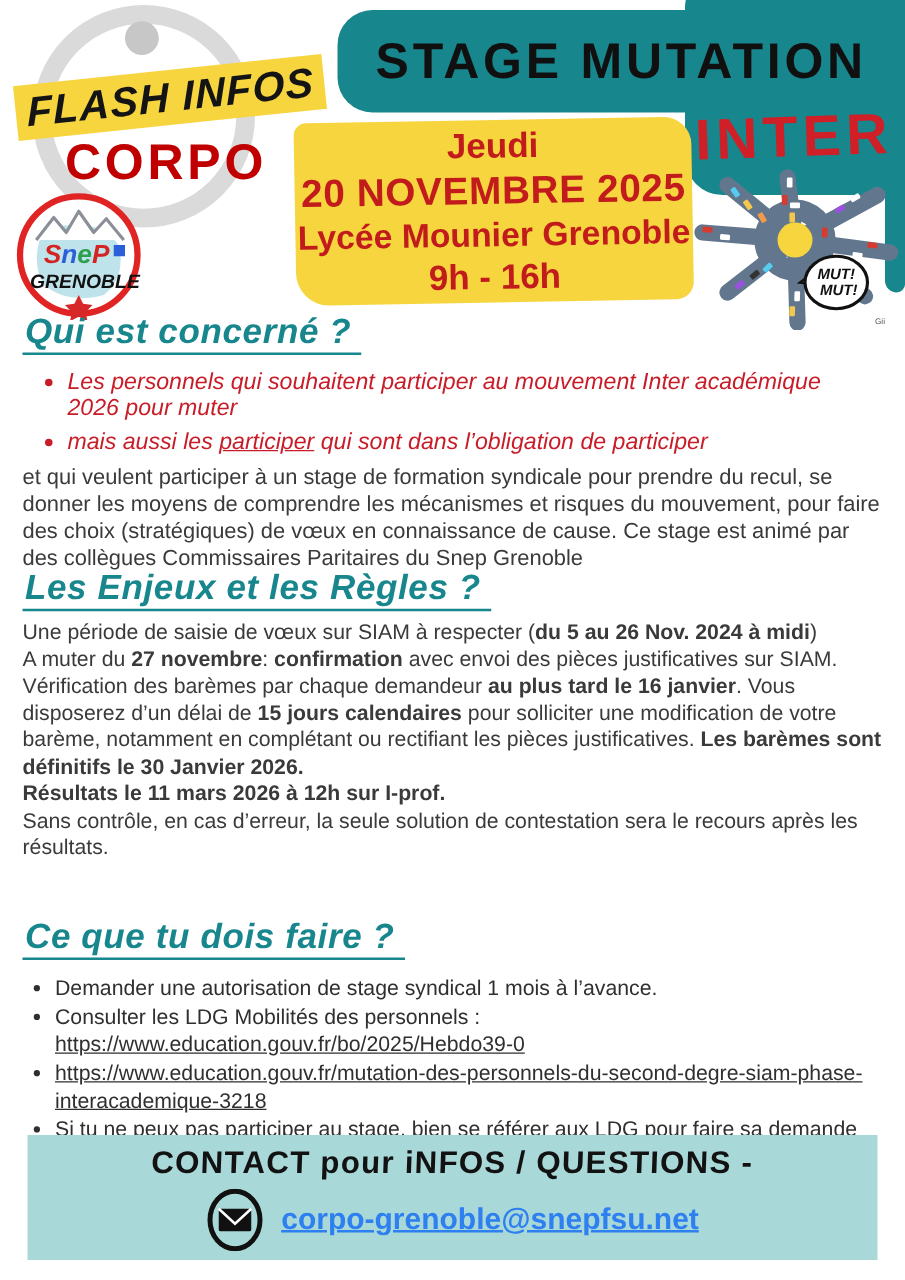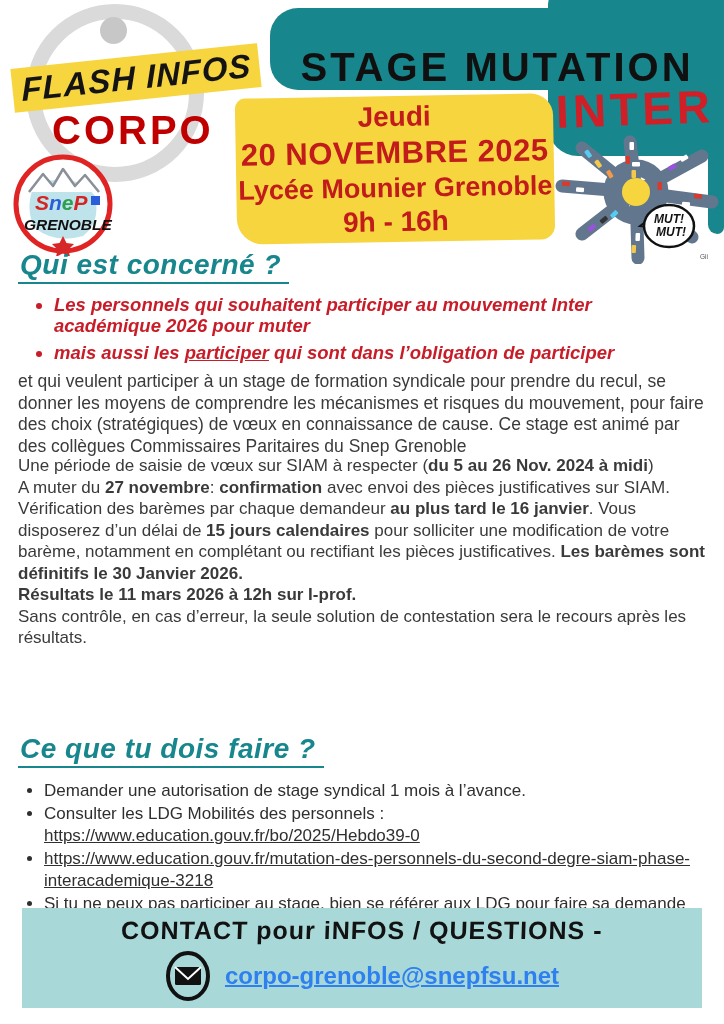--- a/index.html
+++ b/index.html
@@ -25,21 +25,21 @@
     letter-spacing:1px;white-space:nowrap;transform:skewX(-4deg);}
   .corpo{position:absolute;left:52px;top:108px;width:150px;text-align:center;
     font-size:40px;font-weight:700;color:var(--redDark);letter-spacing:3px;}
   .snep-logo{position:absolute;left:11px;top:152px;width:104px;height:104px;}
   .title-box-b{position:absolute;left:548px;top:-24px;width:200px;height:180px;
     background:var(--teal);border-radius:30px;}
   .teal-sliver{position:absolute;left:708px;top:150px;width:16px;height:84px;
     background:var(--teal);border-radius:0 0 10px 14px;}
   .title-box-a{position:absolute;left:270px;top:8px;width:454px;height:82px;
     background:var(--teal);border-radius:28px 0 0 28px;
-    display:flex;align-items:flex-end;justify-content:center;}
+    display:flex;align-items:center;justify-content:center;}
   .title-box-a span{font-size:40px;font-weight:900;color:#101010;letter-spacing:3px;white-space:nowrap;}
   .inter{position:absolute;left:552px;top:82px;width:166px;text-align:center;
     font-size:46px;font-weight:900;color:#d01f26;letter-spacing:4px;transform:rotate(-2deg);}
   .event-card{position:absolute;left:236px;top:96px;width:318px;height:146px;
     background:var(--yellow);border-radius:10px 22px 14px 26px;transform:rotate(-1deg);
     display:flex;flex-direction:column;align-items:center;justify-content:center;
     color:#c21b1b;font-weight:900;text-align:center;z-index:1;}
   .event-day{font-size:28px;line-height:34px;}
   .event-date{font-size:31px;line-height:37px;letter-spacing:.5px;}
   .event-place{font-size:27px;line-height:34px;}
@@ -47,21 +47,21 @@
   .cartoon{position:absolute;left:552px;top:134px;width:172px;height:130px;z-index:2;}
   
   .section{position:absolute;left:18px;width:690px;}
   .sec-heading{display:inline-block;font-size:28px;line-height:30px;font-weight:900;
     font-style:italic;color:var(--teal);border-bottom:2.5px solid var(--teal);
     padding:0 8px 2px 2px;margin-bottom:6px;letter-spacing:.5px;}
   .sec-qui{top:250px;}
   .sec-enjeux{top:455px;}
   .sec-faire{top:734px;}
   .red-bullets{margin:4px 0 8px 0;padding-left:36px;color:var(--redBright);
-    font-weight:700;font-style:italic;font-size:18.5px;line-height:21px;width:676px;}
+    font-weight:400;font-style:italic;font-size:18.5px;line-height:21px;width:676px;}
   .red-bullets li{margin-bottom:6px;}
   .body-par{font-size:17.5px;line-height:21.5px;color:var(--body);width:688px;}
   .enjeux-par{font-size:17px;line-height:21.5px;color:var(--body);width:690px;}
   .justify{text-align:justify;}
   .black-bullets{margin:6px 0 0 0;padding-left:26px;color:#2f2f2f;
     font-size:17px;line-height:22px;width:684px;overflow-wrap:anywhere;}
   .black-bullets li{margin-bottom:1px;}
   .sb{font-weight:700;}
   .su{text-decoration:underline;}
   .sr{color:var(--redPara);}
@@ -163,20 +163,21 @@
   <div class="section sec-qui">
     <div class="sec-heading">Qui est concerné ?</div>
     <ul class="red-bullets">
         <li><span>Les personnels qui souhaitent participer au mouvement Inter académique 2026 pour muter</span></li>
         <li><span>mais aussi les </span><span class="su">participer</span><span> qui sont dans l’obligation de participer</span></li>
       </ul>
     <p class="body-par">et qui veulent participer à un stage de formation syndicale pour prendre du recul, se donner les moyens de comprendre les mécanismes et risques du mouvement, pour faire des choix (stratégiques) de vœux en connaissance de cause. Ce stage est animé par des collègues Commissaires Paritaires du Snep Grenoble</p>
   </div>
 
   <div class="section sec-enjeux">
+    <div class="sec-heading">Les Enjeux et les Règles ?</div>
     <div>
         <p class="enjeux-par"><span>Une période de saisie de vœux sur SIAM à respecter (</span><span class="sb">du 5 au 26 Nov. 2024 à midi</span><span>)</span></p>
         <p class="enjeux-par"><span>A muter du </span><span class="sb">27 novembre</span><span>: </span><span class="sb">confirmation</span><span> avec envoi des pièces justificatives sur SIAM.</span></p>
         <p class="enjeux-par"><span>Vérification des barèmes par chaque demandeur </span><span class="sb">au plus tard le 16 janvier</span><span>. Vous disposerez d’un délai de </span><span class="sb">15 jours calendaires</span><span> pour solliciter une modification de votre barème, notamment en complétant ou rectifiant les pièces justificatives. </span><span class="sb">Les barèmes sont définitifs le 30 Janvier 2026.</span></p>
         <p class="enjeux-par"><span class="sb">Résultats le 11 mars 2026 à 12h sur  I-prof.</span></p>
         <p class="enjeux-par"><span>Sans contrôle, en cas d’erreur, la seule solution de contestation sera le recours après les résultats.</span></p>
       </div>
   </div>
 
   <div class="section sec-faire">

